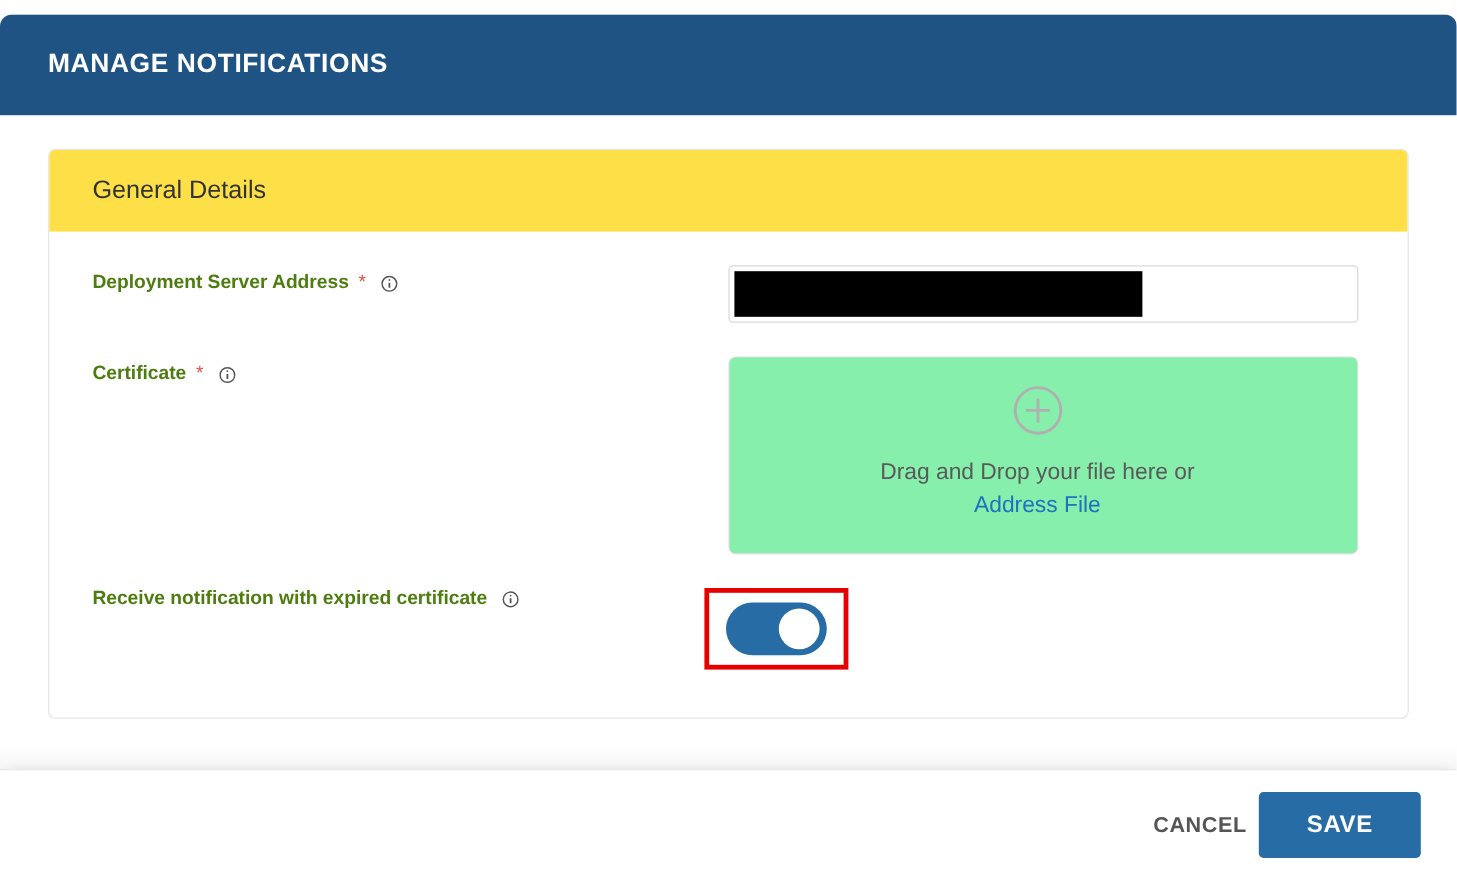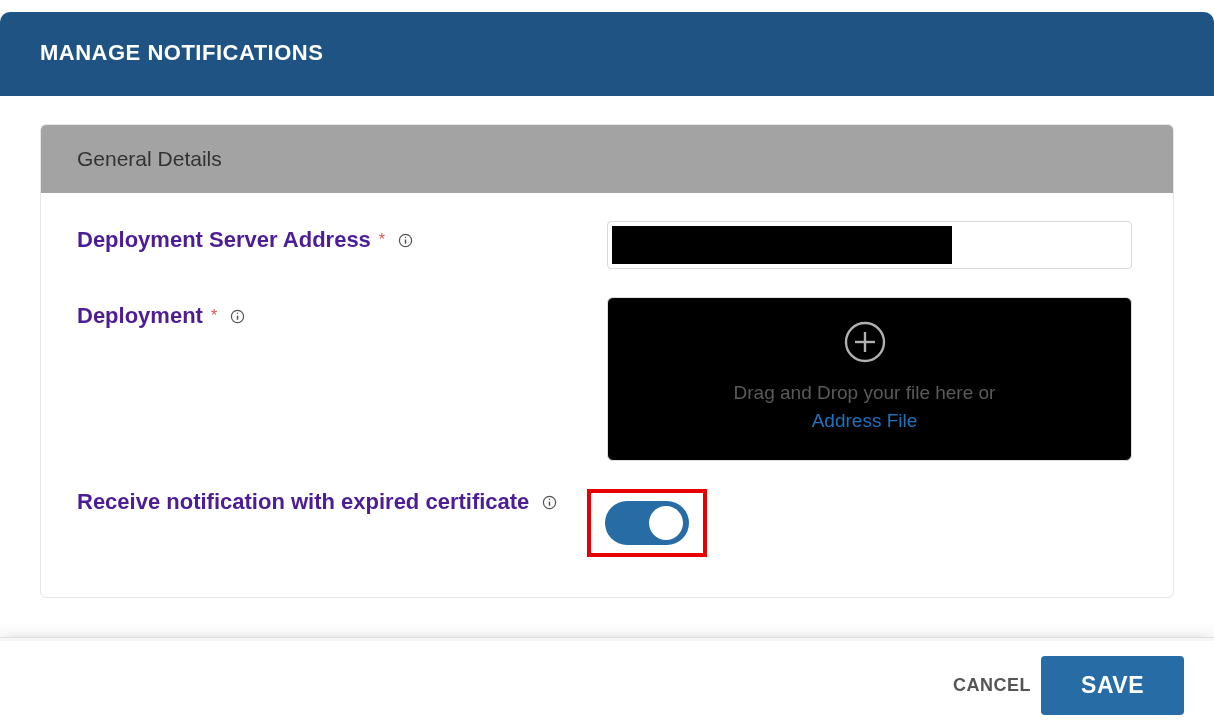--- a/index.html
+++ b/index.html
@@ -37,21 +37,21 @@
       padding: 28px 40px 20px 40px;
       flex: 1;
     }
     .panel {
       border: 1px solid #e6e6e6;
       border-radius: 6px;
       overflow: hidden;
       background: #fff;
     }
     .panel-header {
-      background: #a3a3a3;
+      background: #fde047;
       padding: 22px 36px;
       font-size: 21px;
       color: #333;
       font-weight: 400;
     }
     .panel-body {
       padding: 28px 36px 40px 36px;
     }
     .form-row {
       display: flex;
@@ -59,22 +59,22 @@
       margin-bottom: 28px;
     }
     .label-col {
       width: 530px;
       display: flex;
       align-items: center;
       gap: 6px;
       padding-top: 6px;
     }
     .label-text {
-      font-size: 22px;
-      color: #4c1d95;
+      font-size: 16px;
+      color: #4d7c0f;
       font-weight: 600;
     }
     .required {
       color: #d9534f;
       font-size: 16px;
       margin-left: 2px;
       line-height: 1;
     }
     .info-icon {
       display: inline-flex;
@@ -106,21 +106,21 @@
       color: #fff;
       padding: 0 8px;
       font-size: 16px;
     }
     .dropzone {
       border: 1px solid #e0e0e0;
       border-radius: 6px;
       width: 525px;
       padding: 22px 10px 28px 0;
       text-align: center;
-      background: #000000;
+      background: #86efac;
     }
     .dropzone-icon {
       margin-bottom: 14px;
       color: #b0b0b0;
     }
     .drop-text {
       font-size: 19px;
       color: #5a5a5a;
     }
     .browse-link {
@@ -179,21 +179,21 @@
       font-size: 18px;
       font-weight: 700;
       letter-spacing: 0.5px;
       cursor: pointer;
       padding: 14px 10px;
     }
     .btn-save {
       background: #276ca5;
       border: none;
       color: #fff;
-      font-size: 23px;
+      font-size: 20px;
       font-weight: 700;
       letter-spacing: 0.5px;
       cursor: pointer;
       padding: 16px 40px;
       border-radius: 4px;
       text-align: right;
     }
     .shadow-strip {
       position: absolute;
       left: 0;
@@ -232,21 +232,21 @@
           </div>
           <div class="input-col">
             <div class="text-input-wrap">
               <input type="text" class="text-input-black" value="" style="">
             </div>
           </div>
         </div>
 
         <div class="form-row">
           <div class="label-col">
-            <span class="label-text">Deployment</span>
+            <span class="label-text">Certificate</span>
             <span class="required">*</span>
             <span class="info-icon">
               <svg width="15" height="15" viewBox="0 0 16 16" fill="none" stroke="currentColor" stroke-width="1.3">
                 <circle cx="8" cy="8" r="6.5"></circle>
                 <line x1="8" y1="7" x2="8" y2="11.5" stroke-width="1.6"></line>
                 <circle cx="8" cy="4.6" r="0.8" fill="currentColor" stroke="none"></circle>
               </svg>
             </span>
           </div>
           <div class="input-col">

